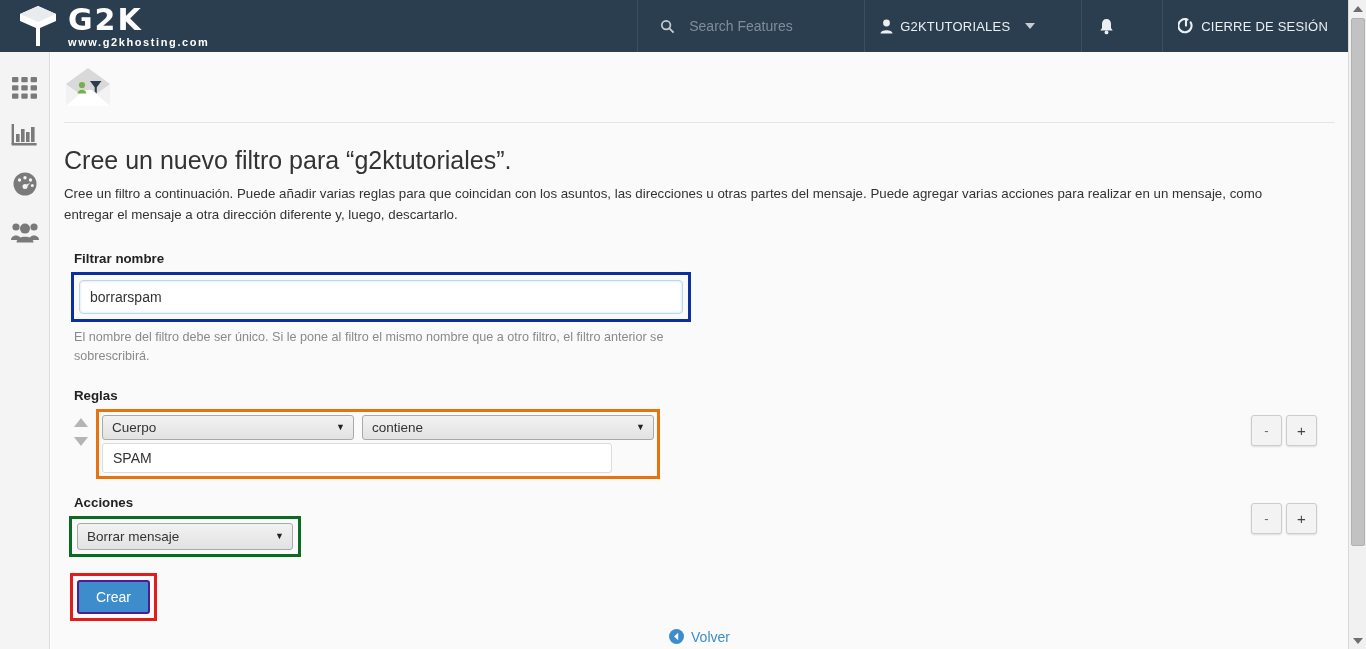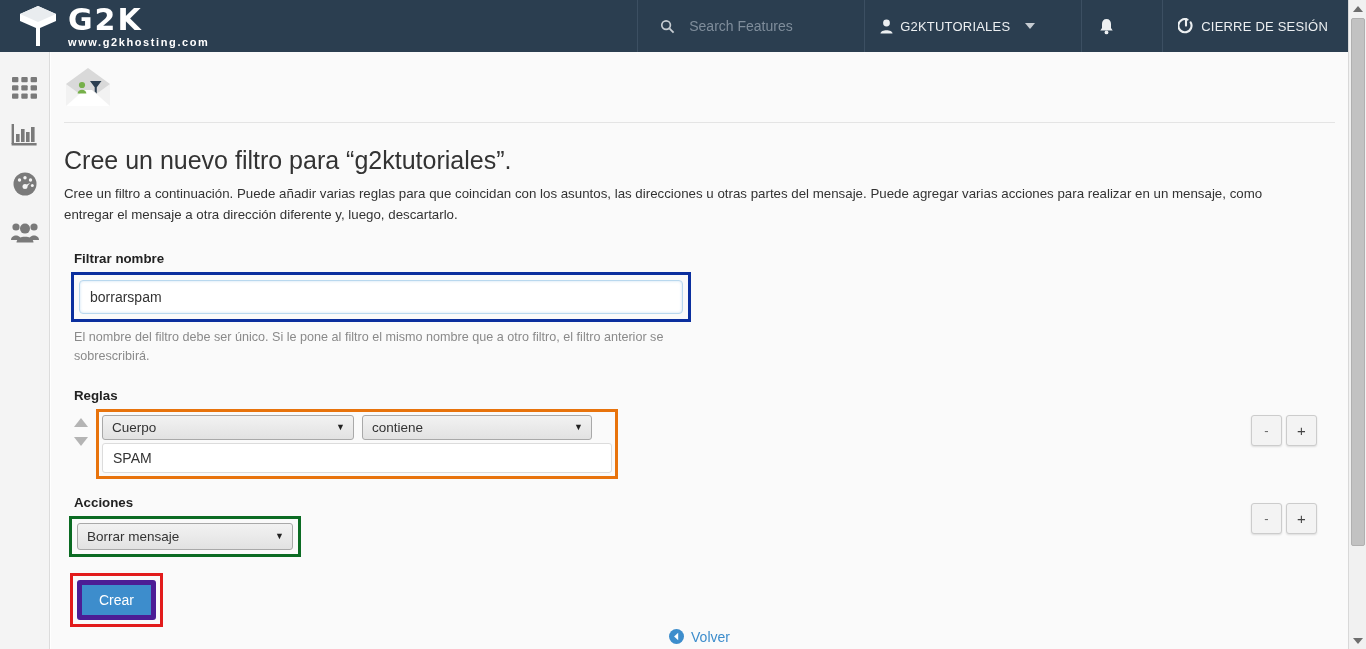--- a/index.html
+++ b/index.html
@@ -147,21 +147,21 @@
     border: 1px solid #a9a9a9; border-radius: 3px;
     height: 25px; font-size: 13.5px; color: #333333;
     display: flex; align-items: center; padding: 0 0 0 9px;
     cursor: pointer; user-select: none;
   }
   .sel .sel-arrow {
     margin-left: auto; padding: 0 8px;
     font-size: 9px; color: #222222; line-height: 1;
   }
   .sel-type { width: 252px; }
-  .sel-cond { width: 230px; }
+  .sel-cond { width: 292px; }
   .sel-action { width: 216px; height: 27px; }
   .rule-value {
     margin-top: 3px;
     width: 510px; height: 30px;
     border: 1px solid #dcdcdc; border-radius: 3px;
     background: #ffffff; padding: 5px 10px;
     font-size: 14px; color: #333333; outline: none;
     font-family: "Liberation Sans", sans-serif;
   }
 
@@ -171,21 +171,21 @@
     border: 3px solid #0b6b23; padding: 4px 5px;
     display: inline-block; margin-left: -5px;
   }
 
   
   .create-anno {
     border: 3px solid #e21b1b; padding: 4px;
     display: inline-block; margin-top: 16px; margin-left: -4px;
   }
   .btn-create {
-    background: #3d8dcc; border: 5px solid #4c1d95; border-radius: 3px;
+    background: #3d8dcc; border: 2px solid #4c1d95; border-radius: 3px;
     color: #ffffff; font-size: 14px; padding: 7px 17px;
     cursor: pointer; font-family: "Liberation Sans", sans-serif;
   }
 
   
   .pm-group {
     position: absolute; display: flex; gap: 4px;
   }
   .pm-btn {
     width: 31px; height: 31px;

